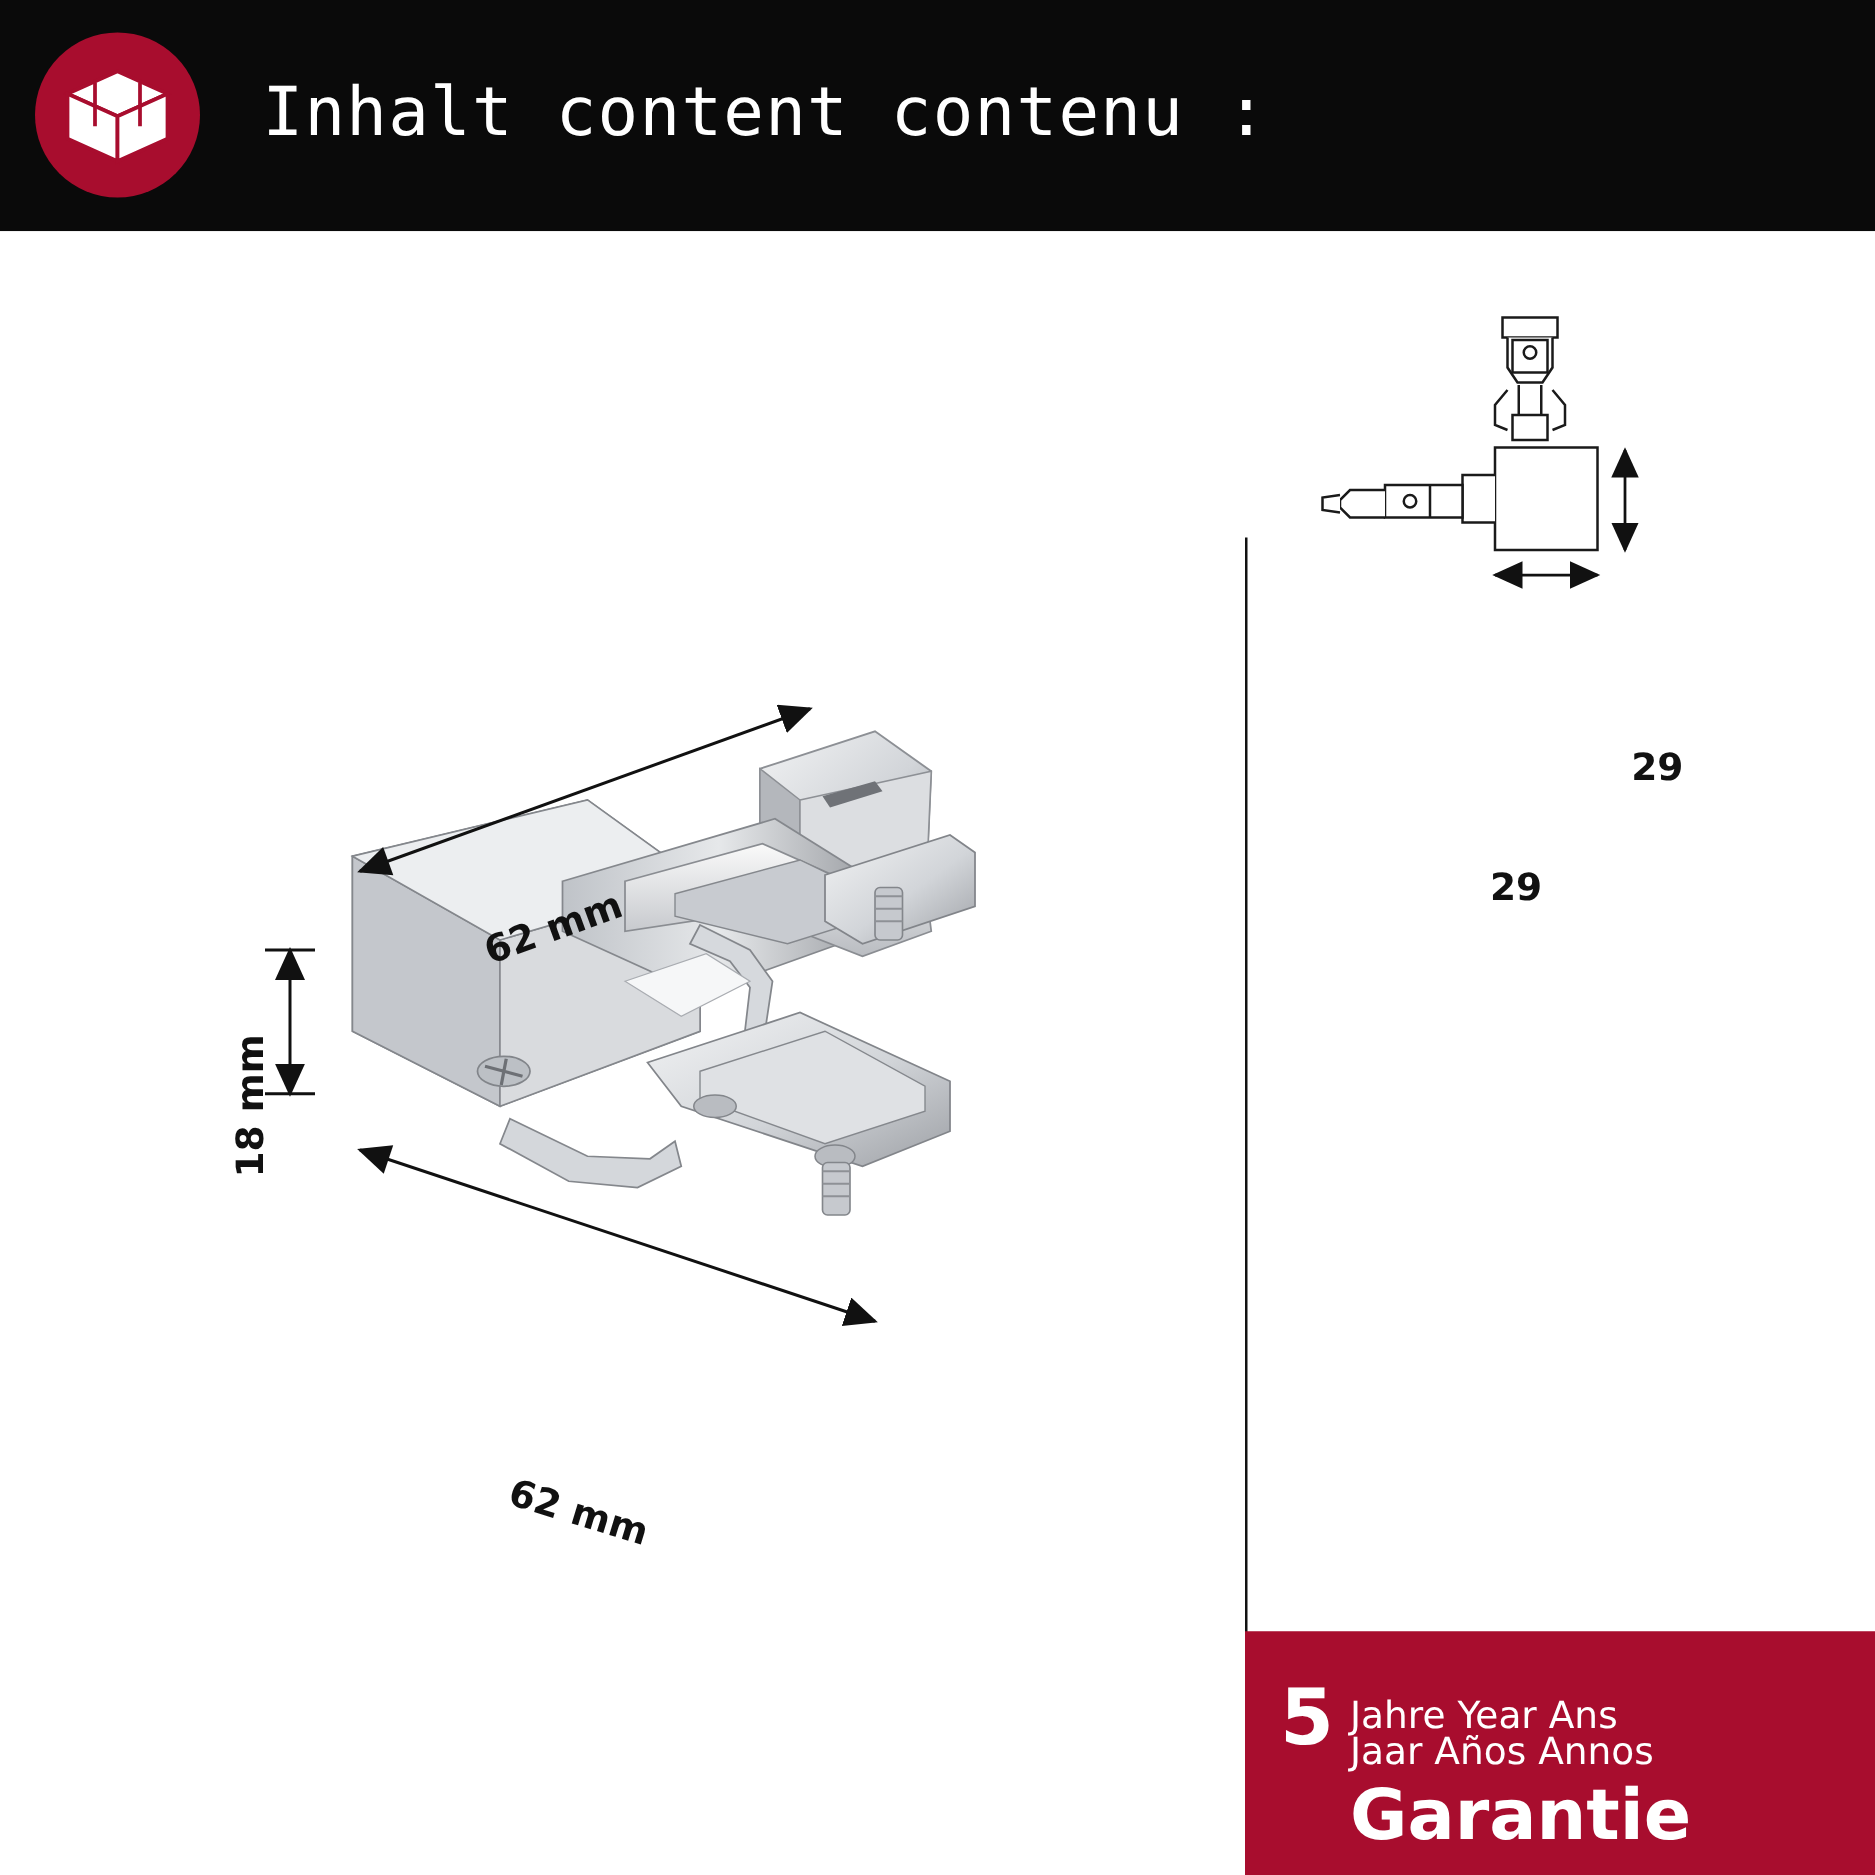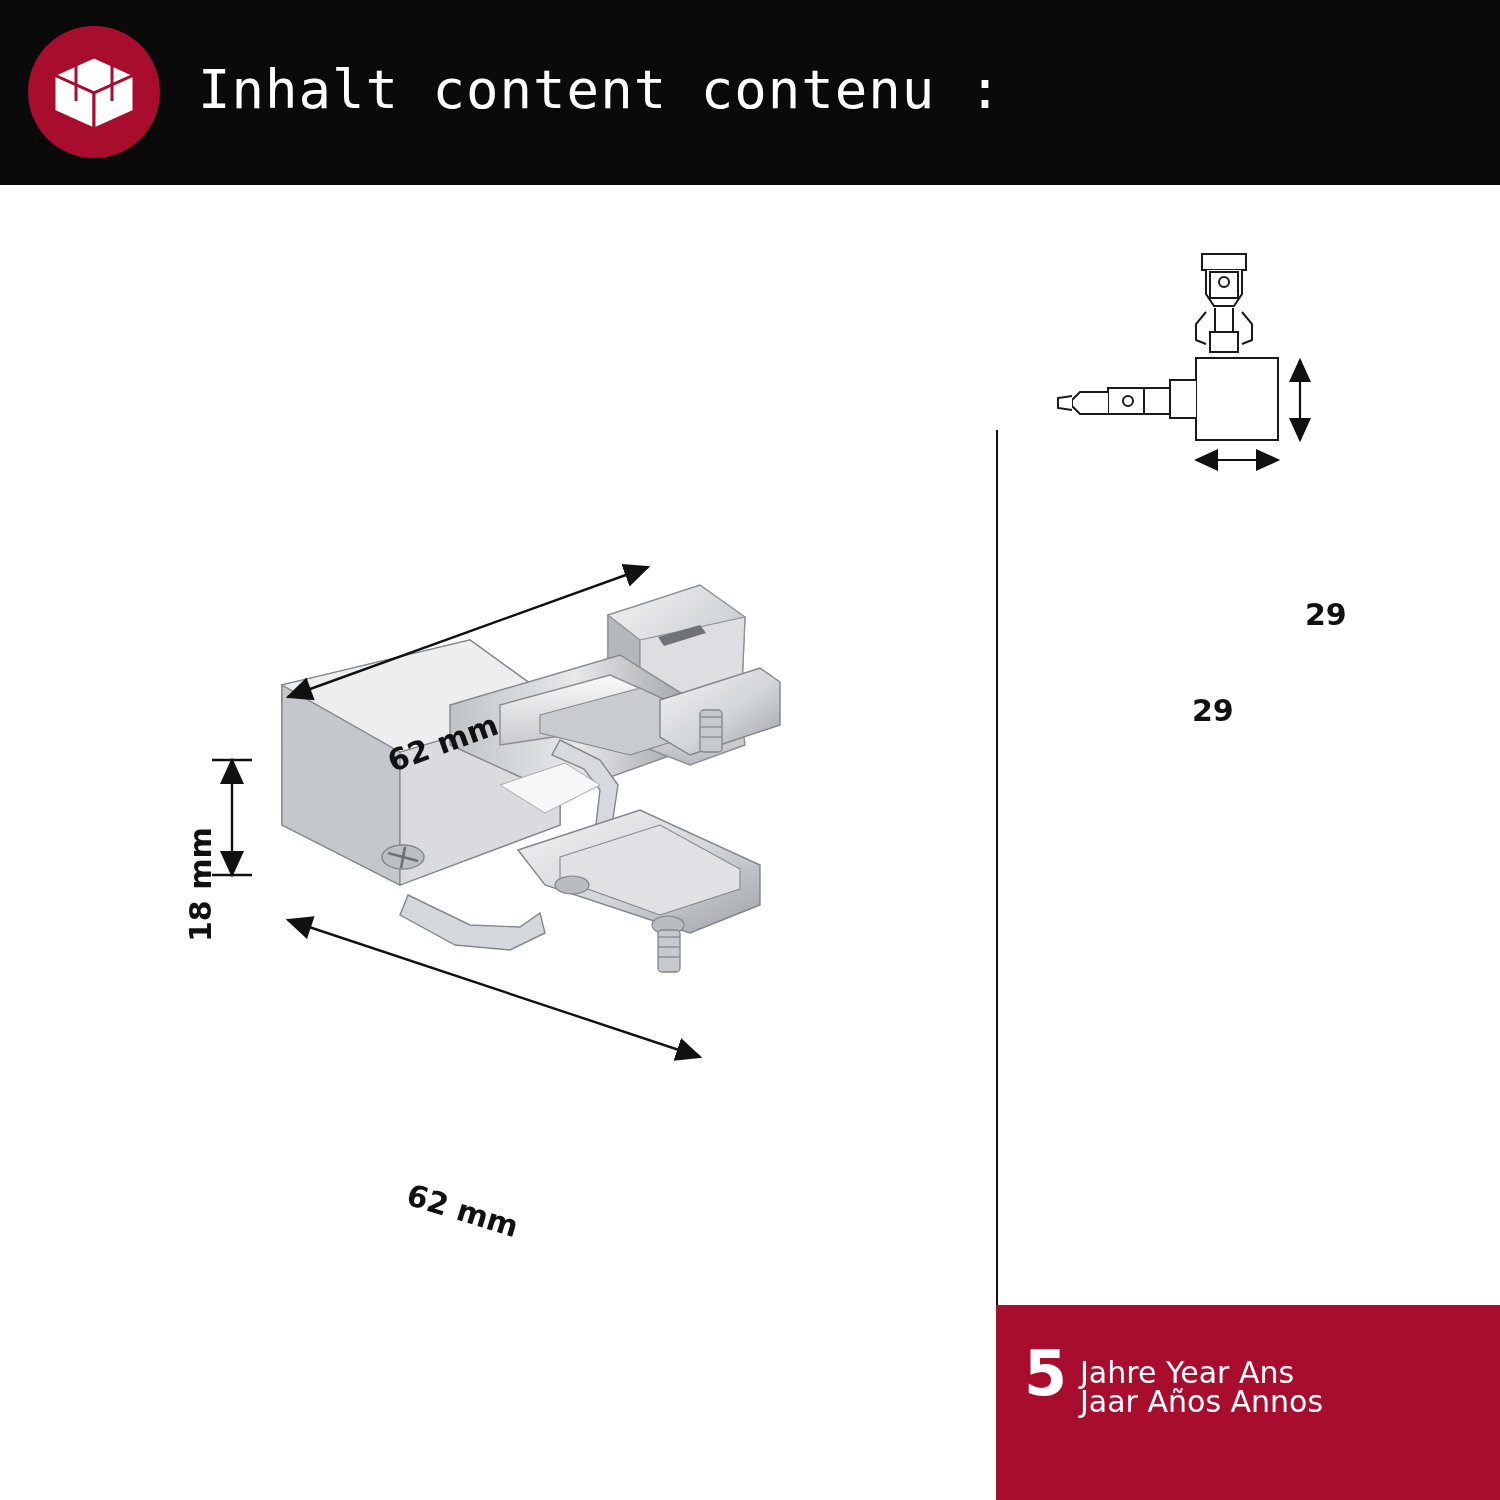--- a/index.html
+++ b/index.html
@@ -31,21 +31,21 @@
     width: 132px;
     height: 132px;
     border-radius: 50%;
     background: #a80d2e;
     display: flex;
     align-items: center;
     justify-content: center;
   }
   .header-title {
     position: absolute;
-    left: 198px;
+    left: 210px;
     top: 58px;
     color: #ffffff;
     font-size: 54px;
     letter-spacing: 1px;
     font-family: "DejaVu Sans Mono", monospace;
     white-space: nowrap;
   }
 
   
   .content {
@@ -283,13 +283,14 @@
 
   <div class="dim-label dim-29-right" style="position:absolute;">29</div>
   <div class="dim-label dim-29-bottom" style="position:absolute;">29</div>
 
 </div>
 
 <div class="warranty">
   <div class="warranty-number">5</div>
   <div class="warranty-line1">Jahre Year Ans</div>
   <div class="warranty-line2">Jaar Años Annos</div>
+  <div class="warranty-main">Garantie</div>
 </div>
 
 </body></html>

